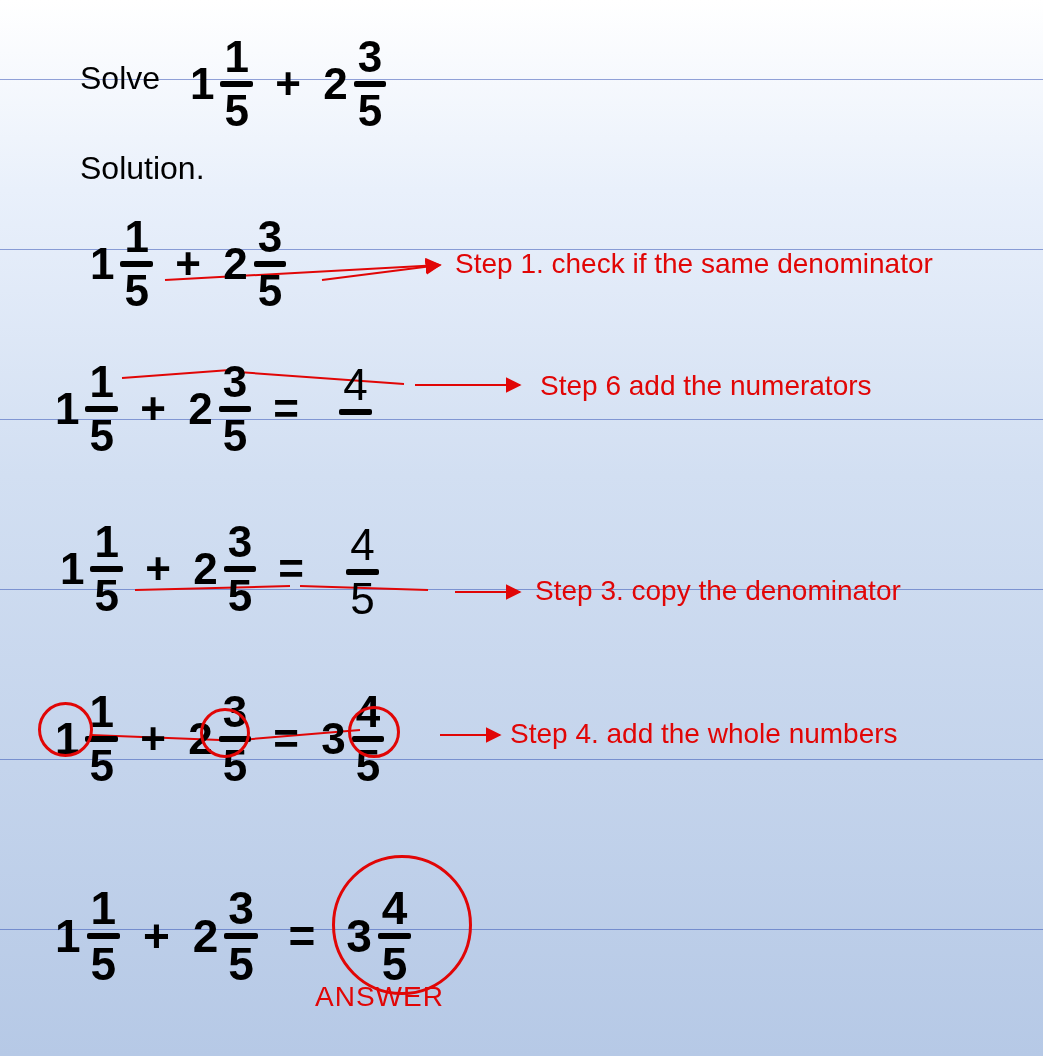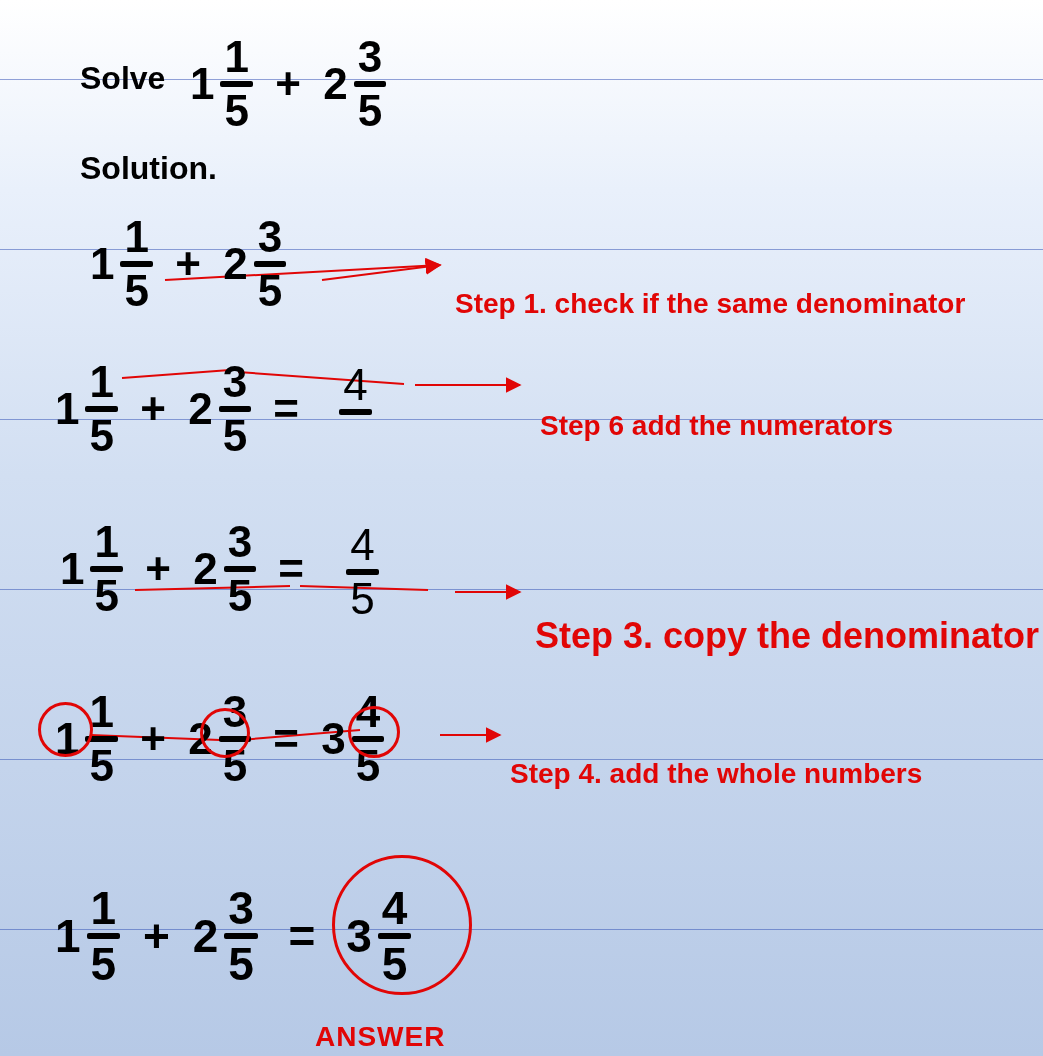--- a/index.html
+++ b/index.html
@@ -22,22 +22,22 @@
       #3a58b8 84px,
       #3a58b8 85px,
       transparent 85px,
       transparent 170px
     );
     background-position: 0 -5px;
     opacity:0.55;
     pointer-events:none;
   }
   .black { color:#000; }
-  .red { color:#e10606;margin-top:40px; }
-  .heavy { font-weight:700; }
+  .red { color:#e10606; }
+  .heavy { font-weight:400; }
   .txt { position:absolute; white-space:nowrap; }
   .frac {
     display:inline-flex; flex-direction:column; align-items:center;
     vertical-align:middle; line-height:1;
   }
   .frac .num { padding:0 4px; }
   .frac .bar { width:100%; height:6px; background:#000; margin:2px 0; border-radius:2px; }
   .frac .den { padding:0 4px; }
   .mixed {
     display:inline-flex; align-items:center; gap:6px;
@@ -170,21 +170,21 @@
       <span class="den">5</span>
     </span>
   </span>
   <span class="op">=</span>
   <span class="frac" style="margin-left:20px;">
     <span class="num">4</span>
     <span class="bar"></span>
     <span class="den">5</span>
   </span>
 </div>
-<div class="txt red heavy" style="left:535px; top:575px; font-size:36px;">Step 3. copy the denominator</div>
+<div class="txt red heavy" style="left:535px; top:575px; font-size:28px;">Step 3. copy the denominator</div>
 
 <div class="txt black" style="left:55px; top:690px; font-size:44px;">
   <span class="mixed">
     <span>1</span>
     <span class="frac">
       <span class="num">1</span>
       <span class="bar"></span>
       <span class="den">5</span>
     </span>
   </span>

